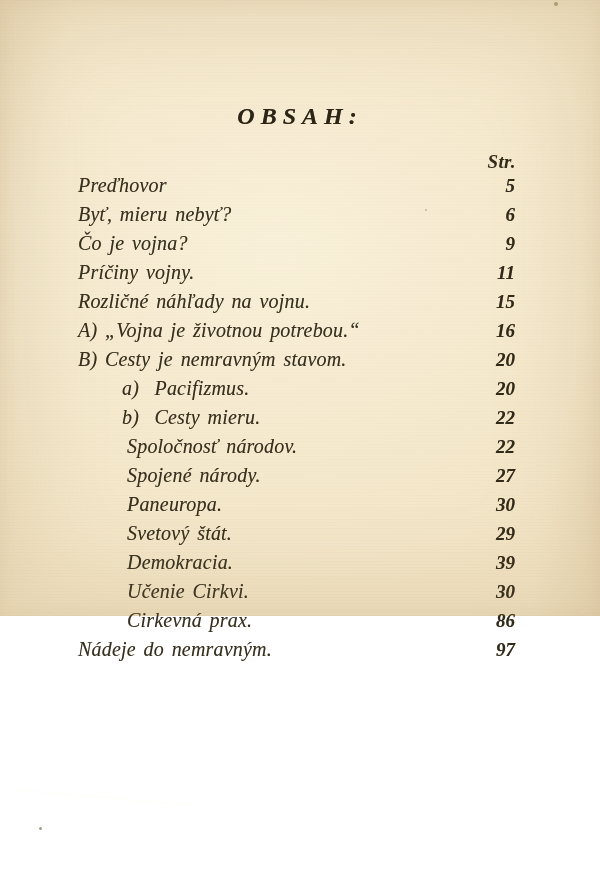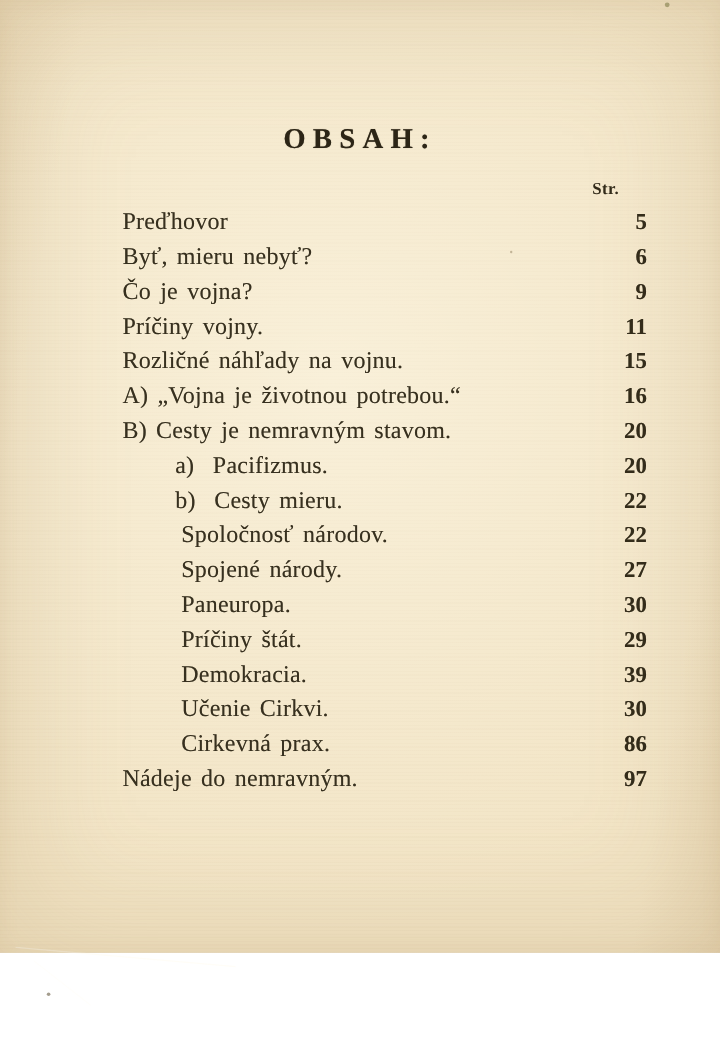--- a/index.html
+++ b/index.html
@@ -8,27 +8,28 @@
   }
   body {
     width: 600px;
     height: 875px;
     overflow: hidden;
     font-family: "Liberation Serif", serif;
   }
   .page {
     position: relative;
     width: 600px;
-    height: 794px;
+    height: 616px;
     background-color: #f2e4c5;
     background-image:
       radial-gradient(ellipse 120% 90% at 46% 40%, rgba(255,250,234,0.55), rgba(255,250,234,0) 65%),
       linear-gradient(100deg, rgba(200,172,130,0.16), rgba(200,172,130,0) 10%, rgba(200,172,130,0) 90%, rgba(200,172,130,0.18)),
       repeating-linear-gradient(0deg, rgba(165,135,92,0.035) 0 1px, rgba(0,0,0,0) 1px 3px);
     color: #37301f;
+    font-style: italic;
   }
   .page::after {
     content: "";
     position: absolute;
     inset: 0;
     pointer-events: none;
     box-shadow: inset 0 0 95px 18px rgba(172,140,90,0.20), inset 0 0 16px rgba(172,140,90,0.10);
   }
   .title {
     position: absolute;
@@ -42,31 +43,30 @@
     letter-spacing: 6px;
     color: #2c2516;
     text-shadow: 0 0 0.6px rgba(44,37,22,0.55);
   }
   .str-header {
     position: absolute;
     top: 151px;
     left: 78px;
     width: 438px;
     text-align: right;
-    font-size: 14px;
+    font-size: 19px;
     font-weight: 700;
     letter-spacing: 0.4px;
     color: #322b1a;
   }
   .toc-list {
     position: absolute;
     top: 171px;
     left: 78px;
     width: 437px;
-    margin-left: 24px;
   }
   .row {
     display: flex;
     justify-content: space-between;
     align-items: baseline;
     height: 29px;
     line-height: 29px;
   }
   .label {
     font-size: 20px;
@@ -165,21 +165,21 @@
     <span class="label">Spojené národy.</span>
     <span class="pagenum">27</span>
   </div>
 
   <div class="row level-2">
     <span class="label">Paneuropa.</span>
     <span class="pagenum">30</span>
   </div>
 
   <div class="row level-2">
-    <span class="label">Príčiny štát.</span>
+    <span class="label">Svetový štát.</span>
     <span class="pagenum">29</span>
   </div>
 
   <div class="row level-2">
     <span class="label">Demokracia.</span>
     <span class="pagenum">39</span>
   </div>
 
   <div class="row level-2">
     <span class="label">Učenie Cirkvi.</span>

